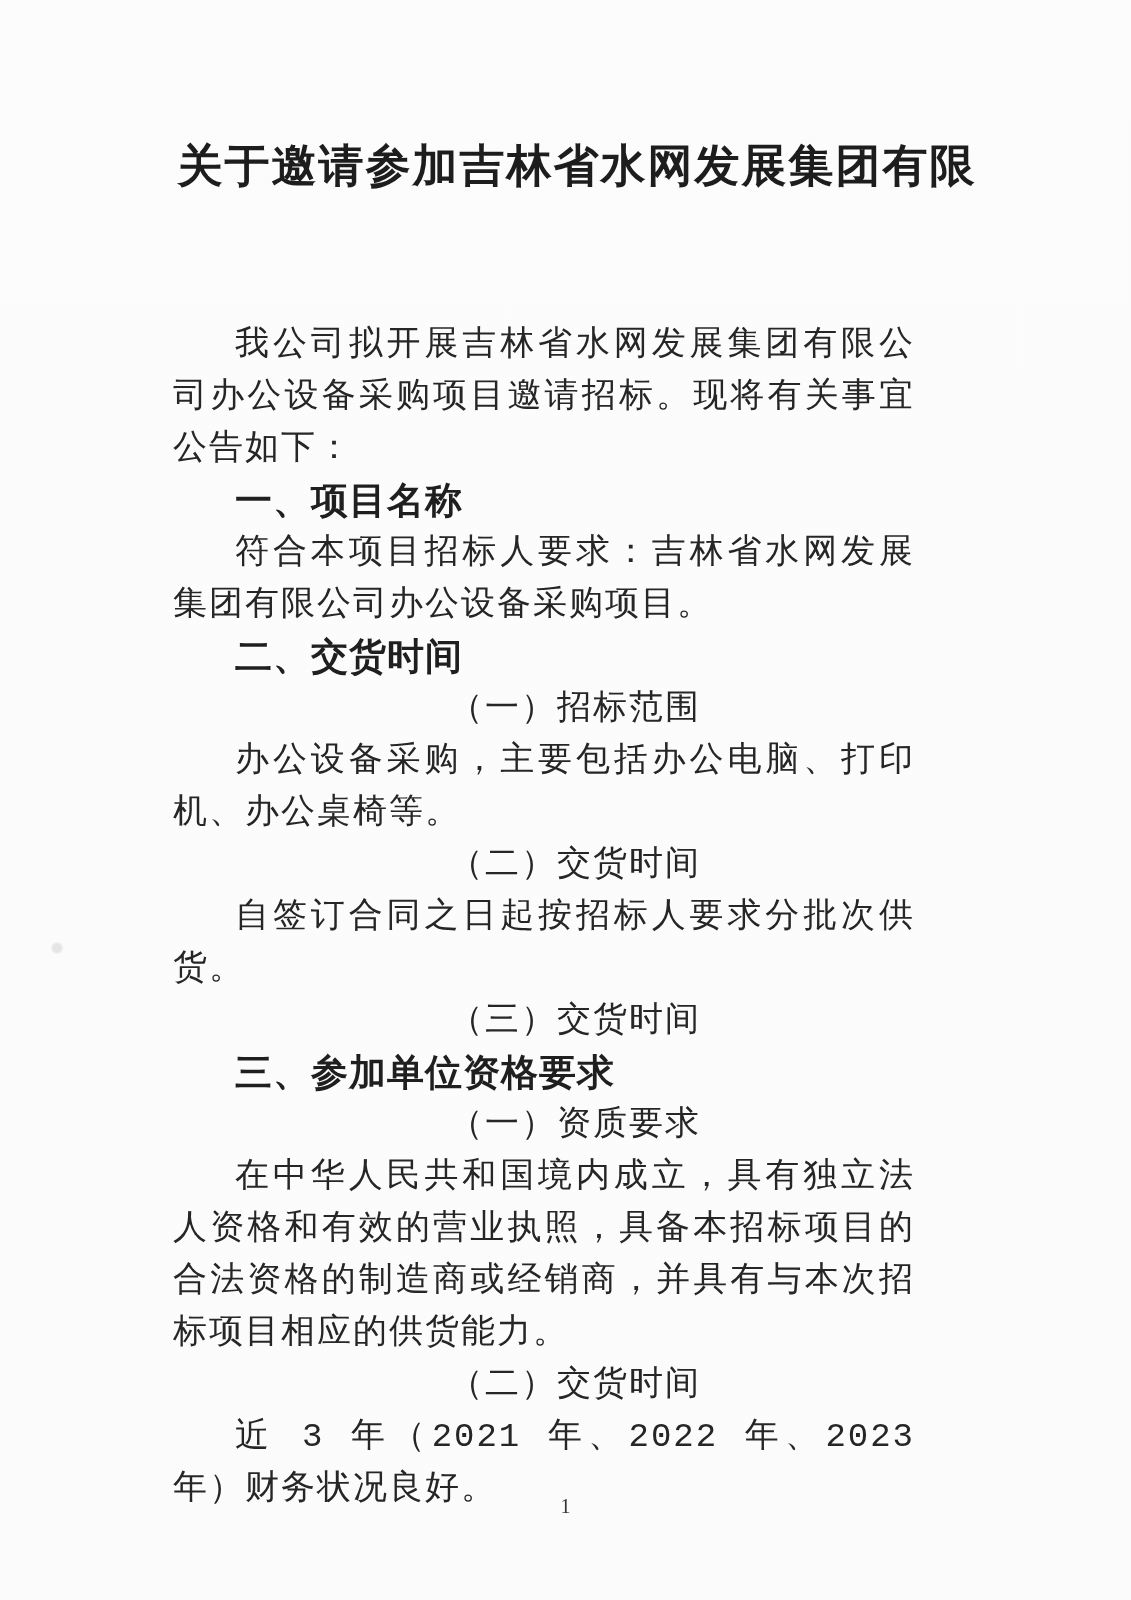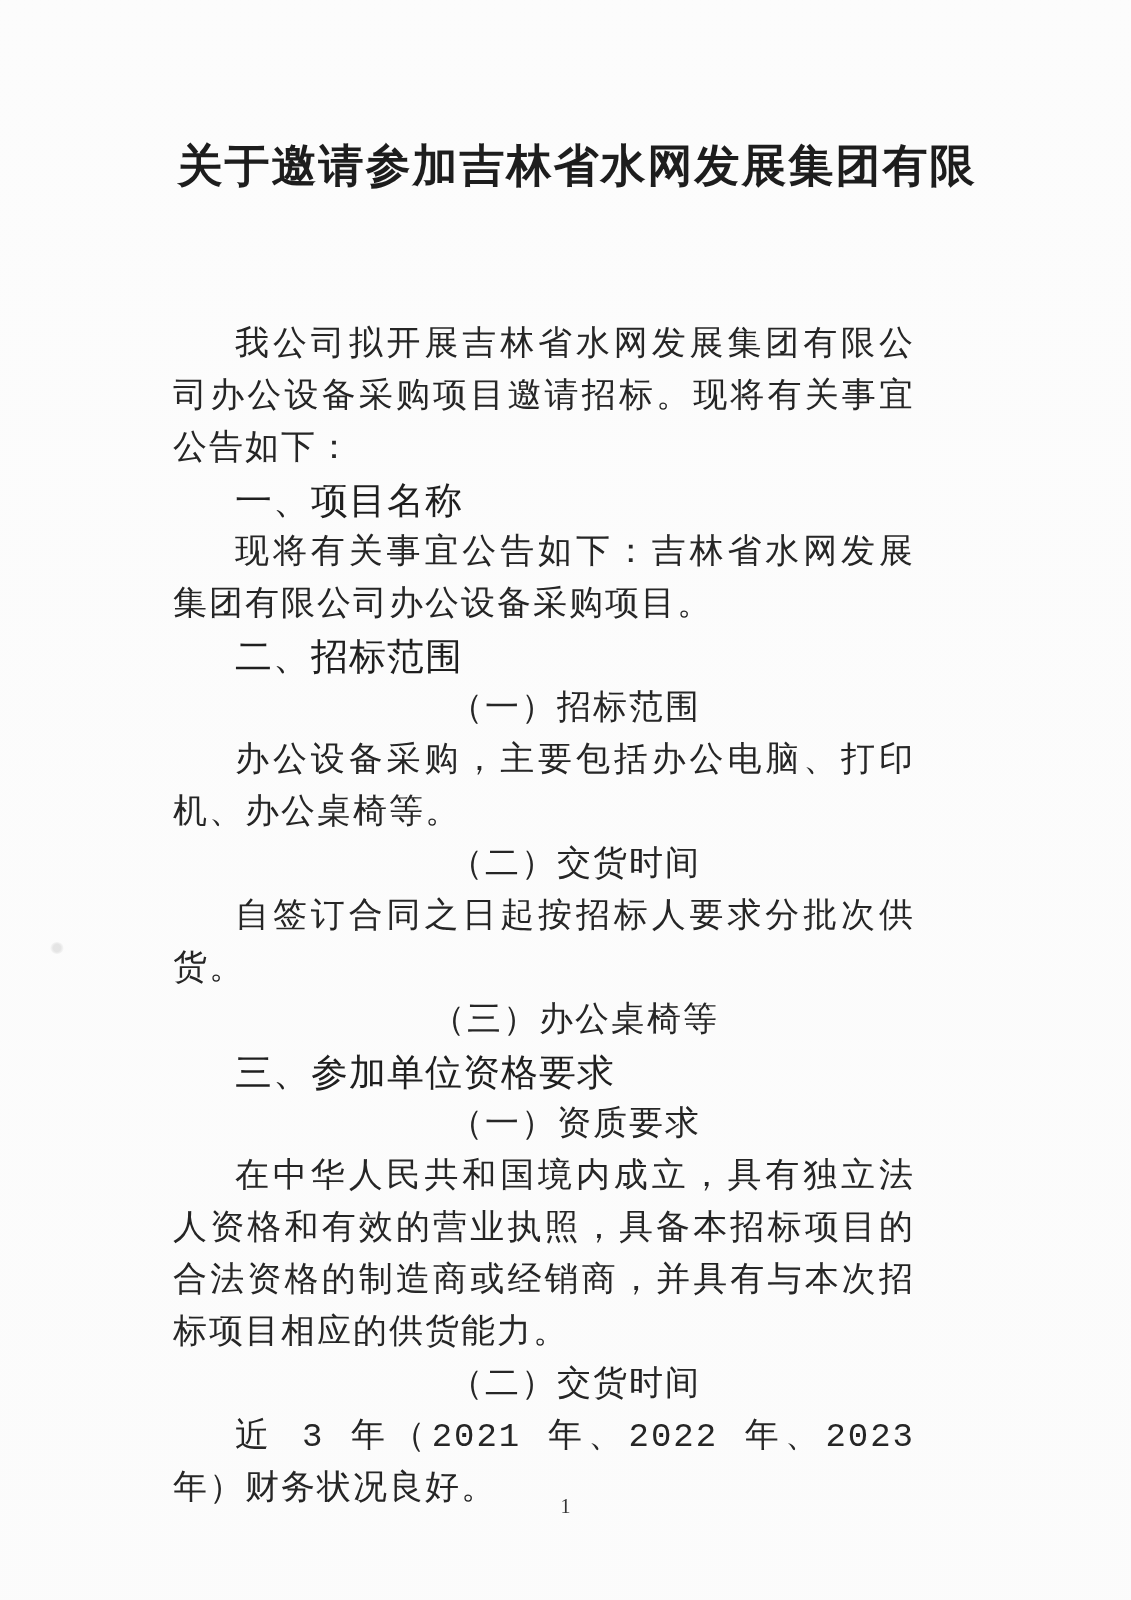--- a/index.html
+++ b/index.html
@@ -43,21 +43,21 @@
     font-size:34px;
     line-height:52px;
     letter-spacing:2px;
     text-indent:62px;
     text-align:justify;
     text-justify:inter-character;
     font-family:Liberation Mono, monospace;
   }
   .doc-body p.heading {
     font-family:"Liberation Sans", sans-serif;
-    font-weight:normal;
+    font-weight:bold;
     font-size:37px;
     letter-spacing:1px;
     color:#1f1f1f;
     text-align:left;
   }
   .doc-body p.subheading {
     
     text-align:center;
   }
   .page-number {
@@ -84,27 +84,27 @@
 <div class="page" style="background: rgb(253, 253, 253); color: rgb(38, 38, 38);">
 
   <h1 class="doc-title" style="color: rgb(29, 29, 29);">
     <span>关于邀请参加吉林省水网发展集团有限</span>
   </h1>
 
   <div class="doc-body">
 
   <p class="body">我公司拟开展吉林省水网发展集团有限公司办公设备采购项目邀请招标。现将有关事宜公告如下：</p>
       <p class="heading">一、项目名称</p>
-      <p class="body">现将有关事宜公告如下：吉林省水网发展集团有限公司办公设备采购项目。</p>
-      <p class="heading">二、招标范围</p>
+      <p class="body">符合本项目招标人要求：吉林省水网发展集团有限公司办公设备采购项目。</p>
+      <p class="heading">二、交货时间</p>
       <p class="subheading">（一）招标范围</p>
       <p class="body">办公设备采购，主要包括办公电脑、打印机、办公桌椅等。</p>
       <p class="subheading">（二）交货时间</p>
       <p class="body">自签订合同之日起按招标人要求分批次供货。</p>
-      <p class="subheading">（三）办公桌椅等</p>
+      <p class="subheading">（三）交货时间</p>
       <p class="heading">三、参加单位资格要求</p>
       <p class="subheading">（一）资质要求</p>
       <p class="body">在中华人民共和国境内成立，具有独立法人资格和有效的营业执照，具备本招标项目的合法资格的制造商或经销商，并具有与本次招标项目相应的供货能力。</p>
       <p class="subheading">（二）交货时间</p>
       <p class="body">近 3 年（2021 年、2022 年、2023 年）财务状况良好。</p>
     </div>
 
   <div class="scan-artifact"></div>
 
   <div class="page-number">1</div>

